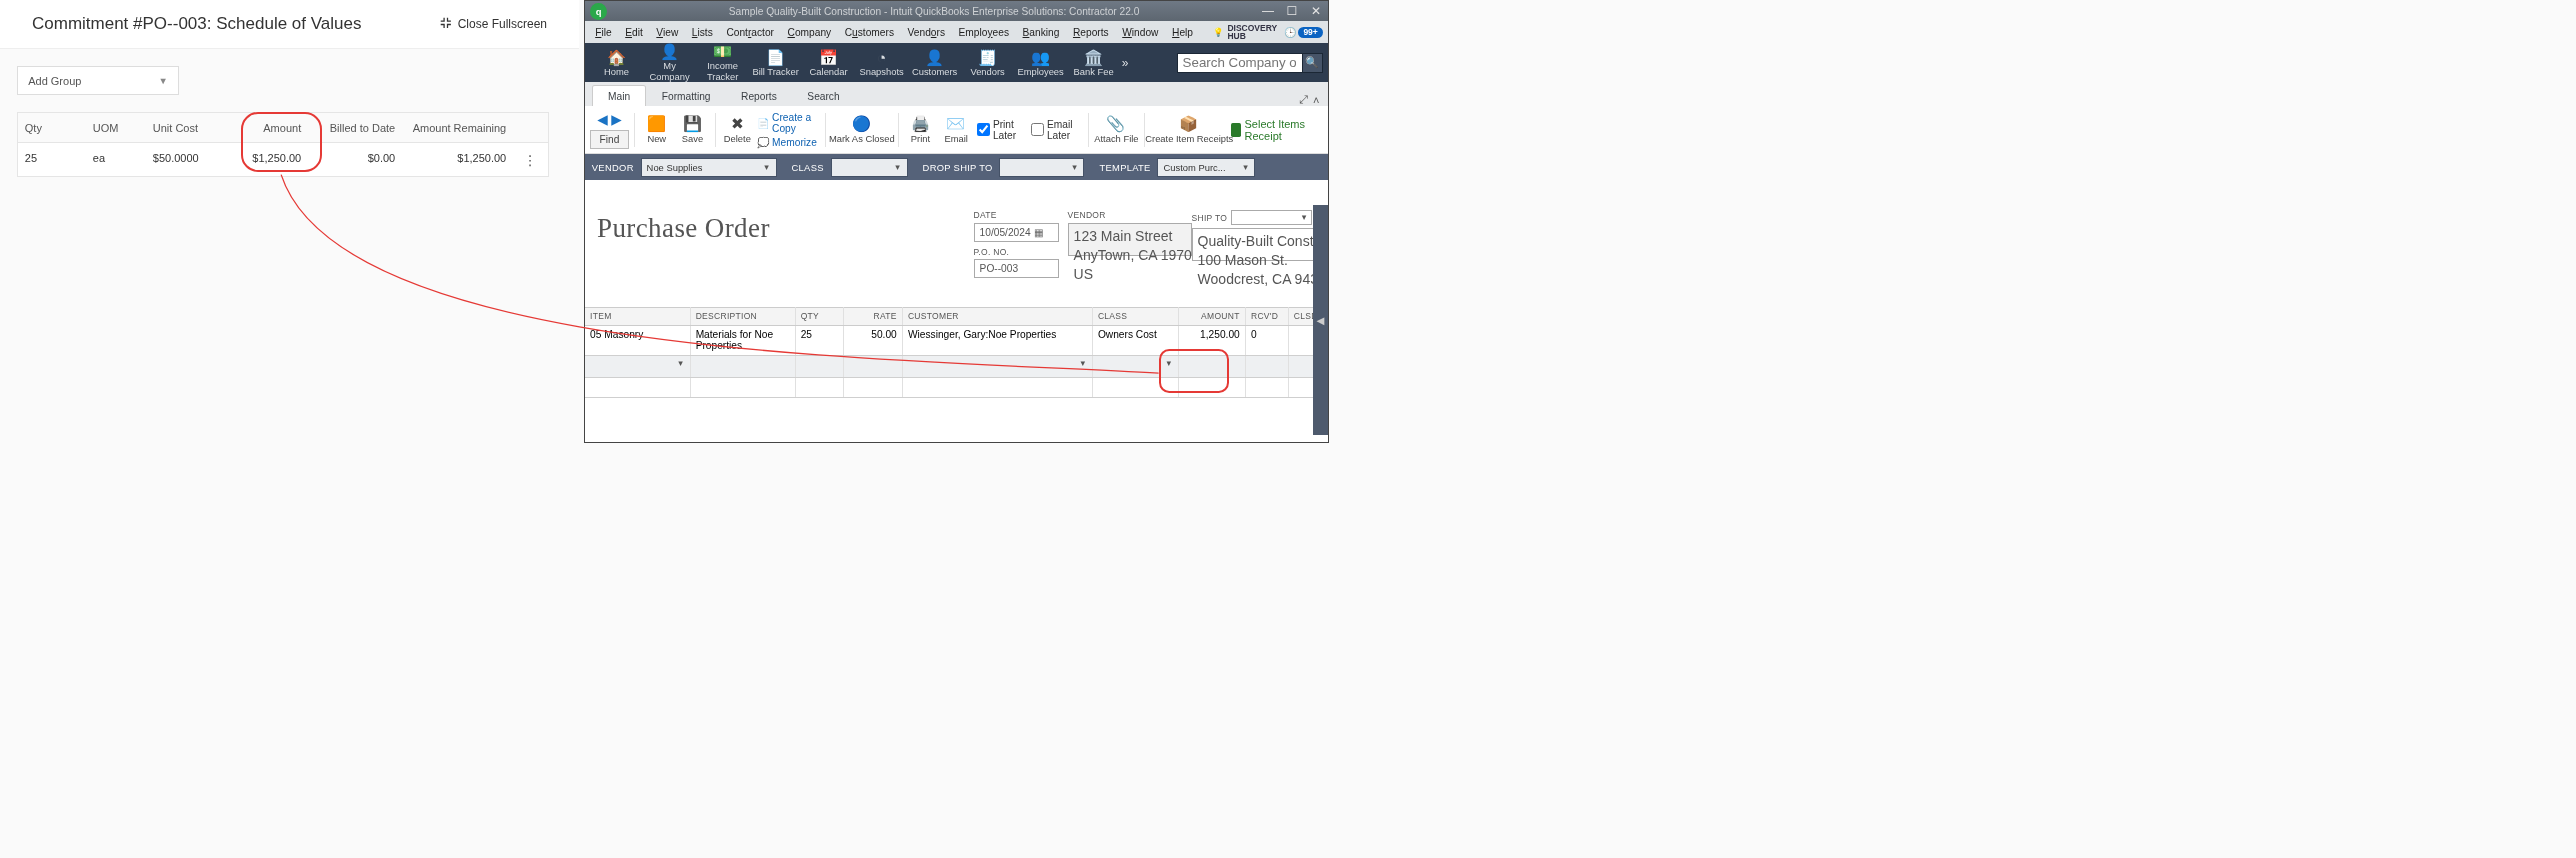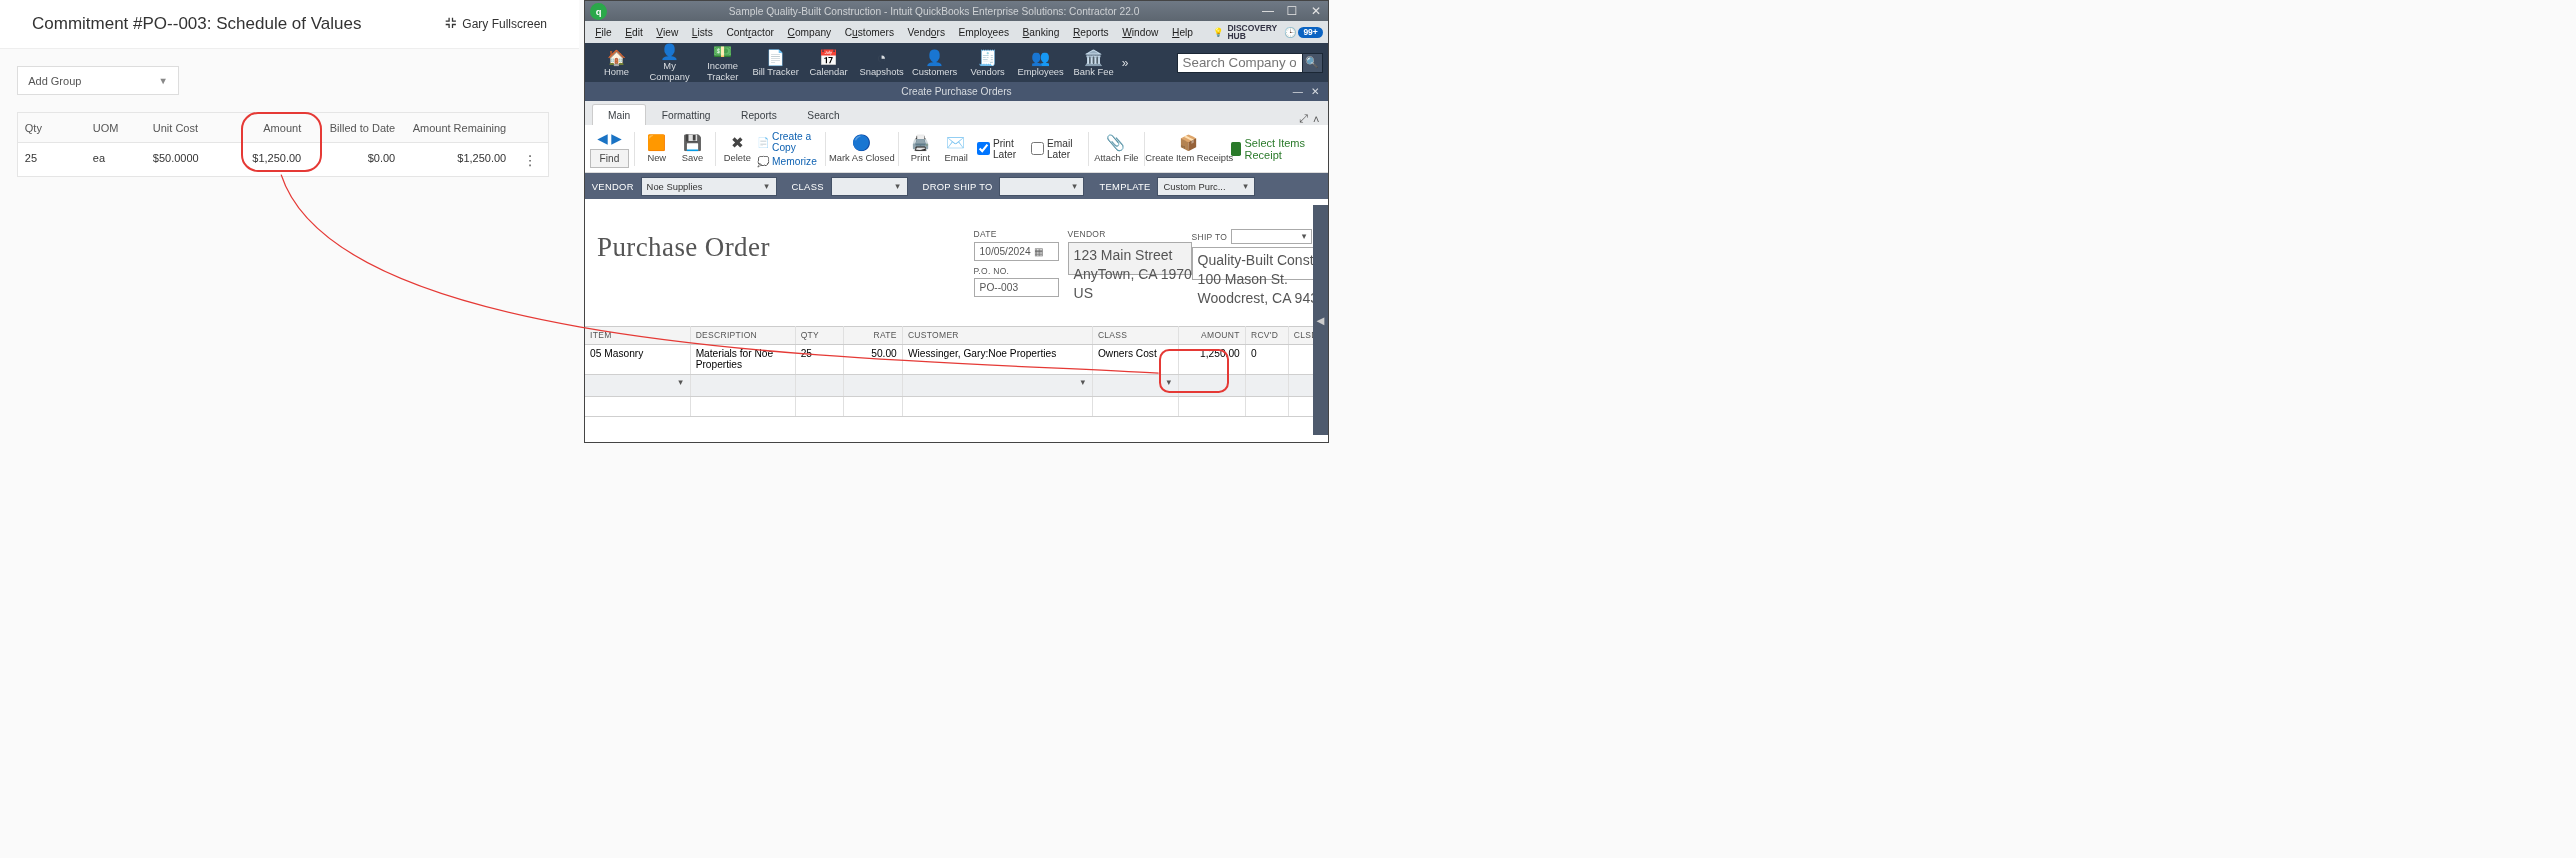--- a/index.html
+++ b/index.html
@@ -129,21 +129,21 @@
       <span class="icon">
         <svg width="13.6" height="13.6" viewBox="0 0 16 16">
             <g stroke="#333" stroke-width="1.5" fill="none">
               <path d="M6 2 L6 6 L2 6"></path>
               <path d="M10 2 L10 6 L14 6"></path>
               <path d="M6 14 L6 10 L2 10"></path>
               <path d="M10 14 L10 10 L14 10"></path>
             </g>
           </svg>
       </span>
-      <span>Gary Fullscreen</span>
+      <span>Close Fullscreen</span>
     </div>
   </div>
   <div class="left-body">
     <div class="addgroup">
       <span>Add Group</span>
       <span class="caret">▼</span>
     </div>
     <div class="sov-table">
       <div class="sov-head-row">
         <div class="sov-cell c-qty">Qty</div>
@@ -219,28 +219,20 @@
     <div class="nav-item"><span class="ico">🏛️</span><span>Bank Fee</span></div>
     <div class="nav-more">»</div>
     <div class="search-wrap">
       <input type="text" placeholder="Search Company or Help" style="">
       <div class="sbtn">
           <span>🔍</span>
         </div>
     </div>
   </div>
 
-  <div class="qb-subtitle">
-    <span></span>
-    <span class="sub-center">Create Purchase Orders</span>
-    <span class="sub-actions">
-      <span>—</span>
-      <span>✕</span>
-    </span>
-  </div>
 
   <div class="qb-tabs">
     <div class="qb-tab active">Main</div>
     <div class="qb-tab">Formatting</div>
     <div class="qb-tab">Reports</div>
     <div class="qb-tab">Search</div>
     <div class="tright">
       <span>⤢</span>
       <span>˄</span>
     </div>

